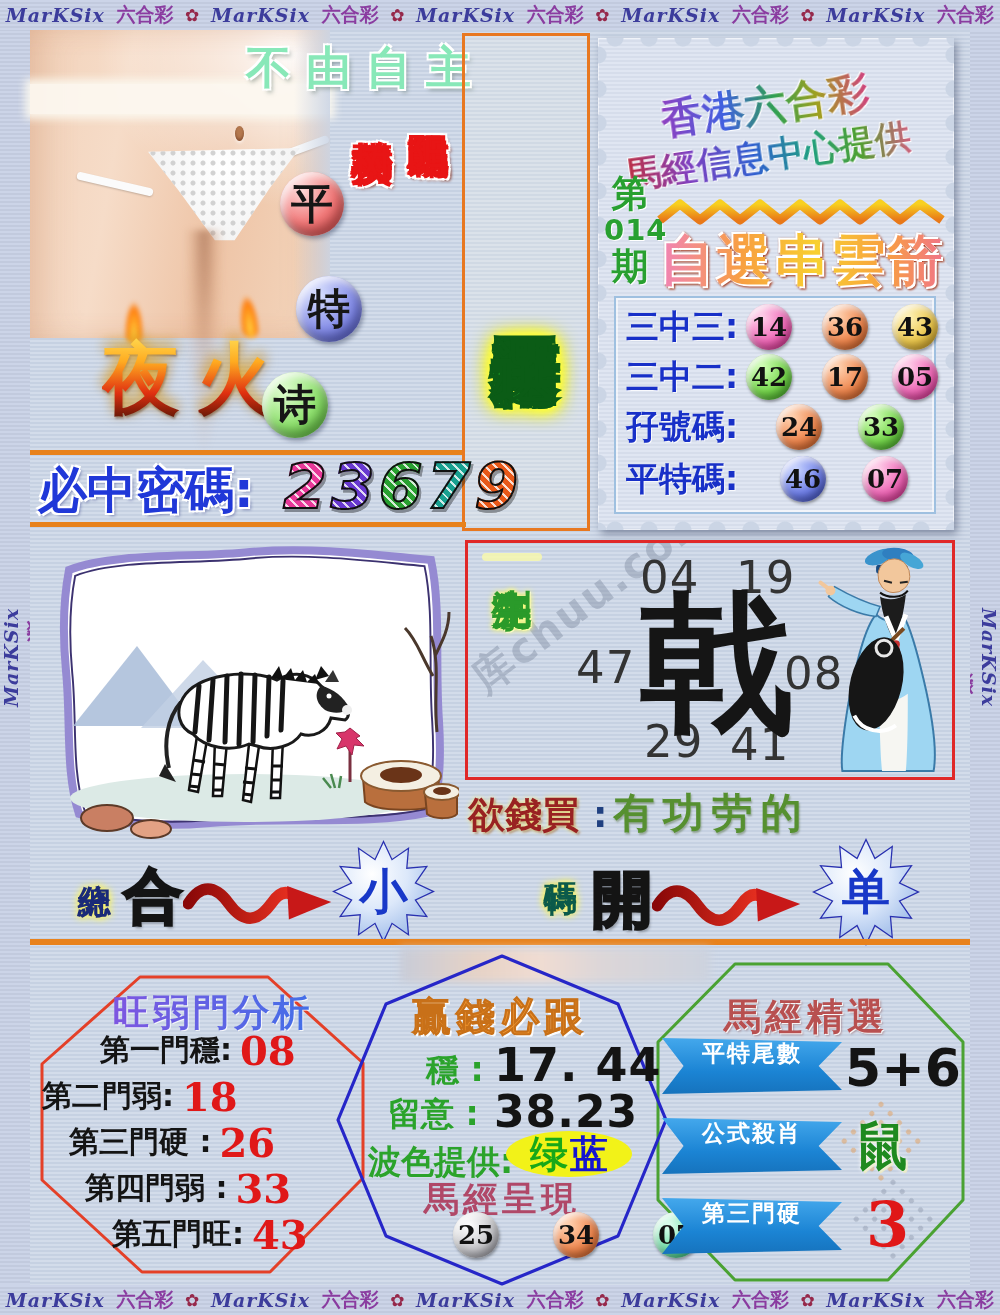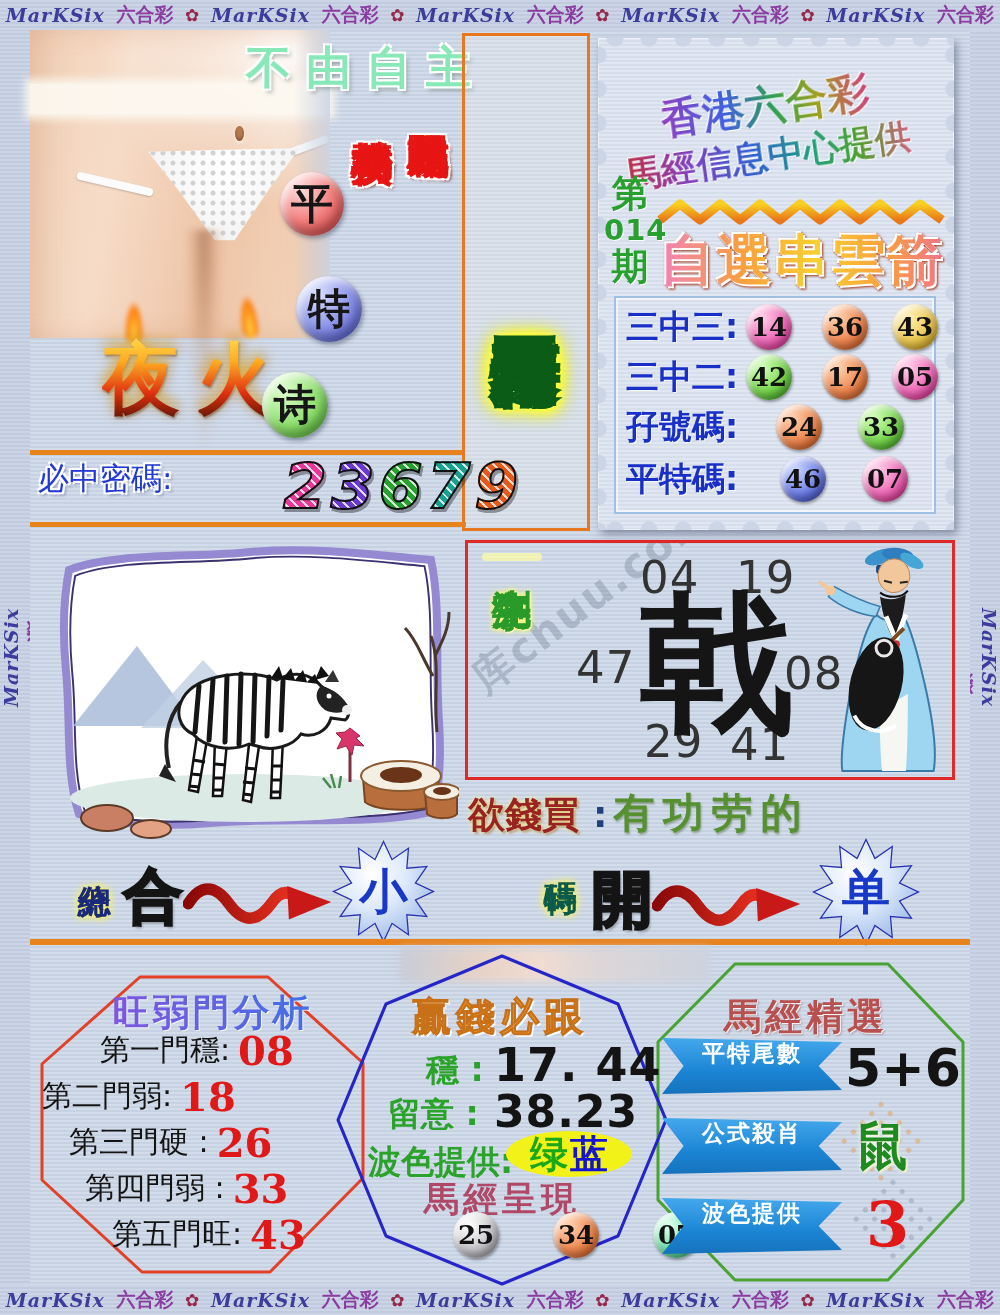--- a/index.html
+++ b/index.html
@@ -50,21 +50,21 @@
   .pball{border-radius:50%;display:flex;align-items:center;justify-content:center;font-weight:bold;color:#161616;
     box-shadow:inset -4px -7px 10px rgba(0,0,0,.28),inset 4px 5px 8px rgba(255,255,255,.85),2px 3px 4px rgba(40,50,80,.4);}
   
   .titlebox{left:462px;top:33px;width:128px;height:498px;border:3px solid #e87820;box-sizing:border-box;
     display:flex;align-items:center;justify-content:center;background:rgba(255,255,240,.18);}
   .titletxt{writing-mode:vertical-rl;text-orientation:upright;font-size:70px;line-height:1.16;font-weight:bold;
     color:#1fa02a;-webkit-text-stroke:2px #0b5c16;
     text-shadow:0 0 6px #ffff40,0 0 14px #ffff50,0 0 22px rgba(255,255,0,.9),2px 2px 0 #ffff80;}
   
   .oline{position:absolute;background:#e8821c;}
-  .pw-label{left:38px;top:458px;font-size:31px;font-weight:normal;color:#2038d8;white-space:nowrap;
+  .pw-label{left:38px;top:458px;font-size:49px;font-weight:bold;color:#2038d8;white-space:nowrap;
     text-shadow:2px 2px 0 #fff,-2px -2px 0 #fff,2px -2px 0 #fff,-2px 2px 0 #fff,3px 3px 3px rgba(30,40,120,.4);}
   .pw-value{left:283px;top:450px;font-size:63px;font-weight:bold;font-style:italic;letter-spacing:4px;
     -webkit-text-stroke:2px #101010;
     background:repeating-linear-gradient(45deg,rgba(255,255,255,.8) 0 2px,rgba(255,255,255,0) 2px 7px),
     linear-gradient(90deg,#e83898 0 20%,#6838d0 20% 40%,#28a030 40% 60%,#18a090 60% 80%,#e85818 80% 100%);
     -webkit-background-clip:text;background-clip:text;color:transparent;
     filter:drop-shadow(2px 3px 0 rgba(0,0,0,.35));}
   
   .stamp{left:598px;top:38px;width:356px;height:492px;background:repeating-linear-gradient(180deg,#e0e6f2 0 2px,#d6ddeb 2px 4px);
     box-shadow:3px 4px 8px rgba(60,70,100,.5),inset 0 0 0 1px rgba(255,255,255,.5);}
@@ -125,21 +125,21 @@
   .star-ch{position:absolute;inset:0;display:flex;align-items:center;justify-content:center;
     font-size:48px;font-weight:bold;color:#1838c8;}
   
   .blurstrip{left:400px;top:948px;width:310px;height:34px;filter:blur(4px);
     background:linear-gradient(90deg,#c8ccd8,#e6d2c6 25%,#f0dcd2 45%,#dcd6d8 65%,#ccd2de);}
   
   .oct-title-l{left:105px;top:988px;width:215px;text-align:center;font-size:37px;font-weight:bold;letter-spacing:3px;
     background:linear-gradient(90deg,#8055e0,#4070e8);-webkit-background-clip:text;background-clip:text;color:transparent;
     filter:drop-shadow(1px 1px 0 rgba(255,255,255,.8));}
   .gaterow{display:flex;align-items:center;height:41px;margin-bottom:5px;white-space:nowrap;}
-  .gaterow .gl{font-size:30px;font-weight:normal;color:#141414;}
+  .gaterow .gl{font-size:30px;font-weight:bold;color:#141414;}
   .gaterow .gv{font-size:40px;font-weight:bold;color:#e01818;font-family:"DejaVu Serif",serif;margin-left:8px;}
   .oct-title-m{left:412px;top:990px;width:180px;text-align:left;font-size:39px;font-weight:bold;letter-spacing:5px;color:#f49830;
     -webkit-text-stroke:1px #c87018;text-shadow:2px 2px 0 rgba(255,255,255,.9);}
   .wlabel{font-size:33px;font-weight:bold;color:#2ba32b;white-space:nowrap;}
   .wvalue{font-weight:bold;color:#141414;letter-spacing:1px;white-space:nowrap;}
   .pill{left:506px;top:1131px;width:126px;height:46px;border-radius:50%;background:#f2f218;display:flex;align-items:center;
     justify-content:center;gap:2px;font-size:38px;font-weight:bold;}
   .pill .pg{color:#18a818;} .pill .pb{color:#1515cf;}
   .present{left:424px;top:1176px;font-size:35px;font-weight:bold;color:#b04868;letter-spacing:4px;}
   .mballs{left:412px;top:1212px;display:flex;gap:13px;}
@@ -483,21 +483,21 @@
   </div>
 
   <div class="abs oct-title-r">馬經精選</div>
   <div class="ribbon" style="top:1038px">
       <span>平特尾數</span>
     </div>
   <div class="ribbon" style="top:1118px">
       <span>公式殺肖</span>
     </div>
   <div class="ribbon" style="top:1198px">
-      <span>波色提供</span>
+      <span>第三門硬</span>
     </div>
   <div class="dots dots-o" style="left:850px;top:1108px"></div>
   <div class="dots" style="left:862px;top:1186px"></div>
   <div class="abs rv1">5+6</div>
   <div class="abs rv2">鼠</div>
   <div class="abs rv3">3</div>
 
 </div>
 
 </body></html>

